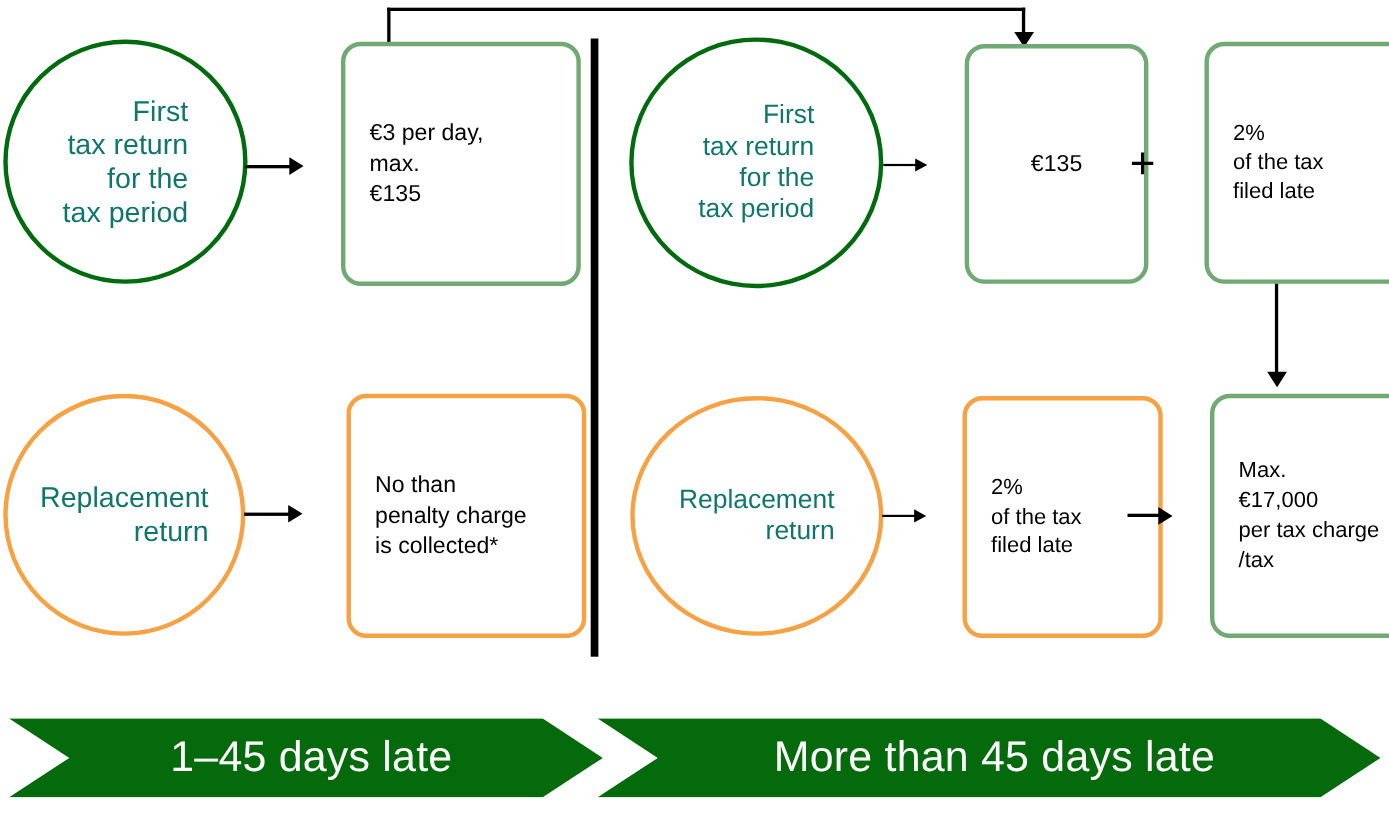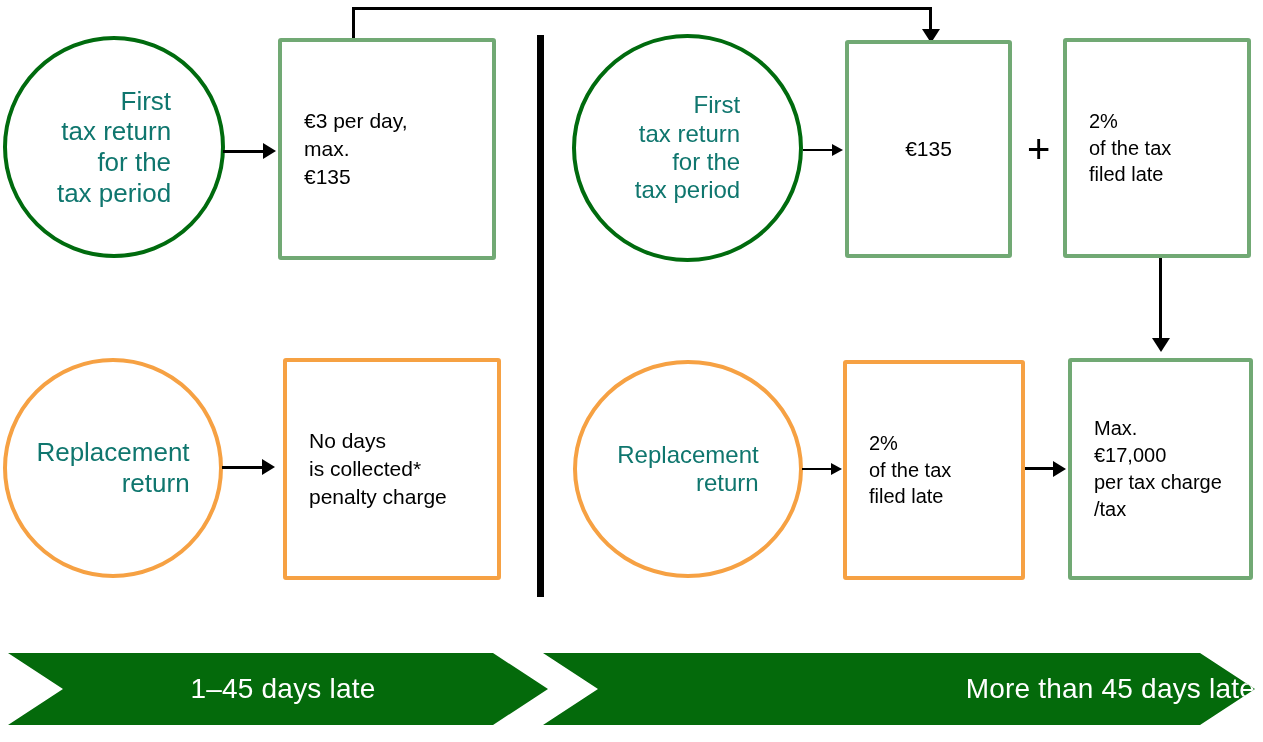--- a/index.html
+++ b/index.html
@@ -31,26 +31,27 @@
     line-height: 1.18;
     color: #0f766e;
   }
   .circle.green  { border: 4px solid #006B0E; }
   .circle.orange { border: 4px solid #F6A143; }
 
   .rbox {
     position: absolute;
     background: #ffffff;
     box-sizing: border-box;
-    border-radius: 3px;
+    border-radius: 18px;
     display: flex;
     align-items: center;
     justify-content: flex-start;
     line-height: 1.34;
     color: #000000;
+    margin-left: 32px;
   }
   .rbox.greenlite { border: 4px solid #71A974; }
   .rbox.orange    { border: 4px solid #F6A143; }
   .rbox .txt { padding-left: 22px; }
   .rbox.ctr { justify-content: center; }
   .rbox.ctr .txt { padding-left: 0; }
 
   
   .t-circle-l { font-size: 26px; }
   .t-circle-r { font-size: 24px; }
@@ -108,29 +109,28 @@
   }
 
   
   .banner {
     position: absolute;
     background: #046A0B;
     color: #ffffff;
     display: flex;
     align-items: center;
     justify-content: center;
-    font-size: 28px;
+    font-size: 39px;
     letter-spacing: 0.2px;
   }
   .banner.left {
     clip-path: polygon(0 0, calc(100% - 55px) 0, 100% 50%, calc(100% - 55px) 100%, 0 100%, 55px 50%);
   }
   .banner.right {
     clip-path: polygon(0 0, calc(100% - 55px) 0, 100% 50%, calc(100% - 55px) 100%, 0 100%, 55px 50%);
-    justify-content: flex-end;
   }
   .banner .blabel { padding-left: 10px; }
 </style>
 </head>
 <body>
 
 <div id="canvas">
 
   <div class="vline" style="left:352px; top:7px; height:33px;"></div>
   <div class="hline" style="left:352px; top:7px; width:580px;"></div>
@@ -164,23 +164,23 @@
       <div>Replacement</div>
       <div>return</div>
     </div>
   </div>
 
   <div class="hline" style="left:222px; top:466px; width:42px;"></div>
   <div class="arrowhead-r" style="left:262px; top:459px;"></div>
 
   <div class="rbox orange t-box-l" style="left:283px; top:358px; width:218px; height:222px;">
     <div class="txt">
-      <div>No days</div>
+      <div>No than</div>
+      <div>penalty charge</div>
       <div>is collected*</div>
-      <div>penalty charge</div>
     </div>
   </div>
 
   <div class="circle green t-circle-r" style="left:572px; top:34px; width:231px; height:228px;">
     <div>
       <div>First</div>
       <div>tax return</div>
       <div>for the</div>
       <div>tax period</div>
     </div>

